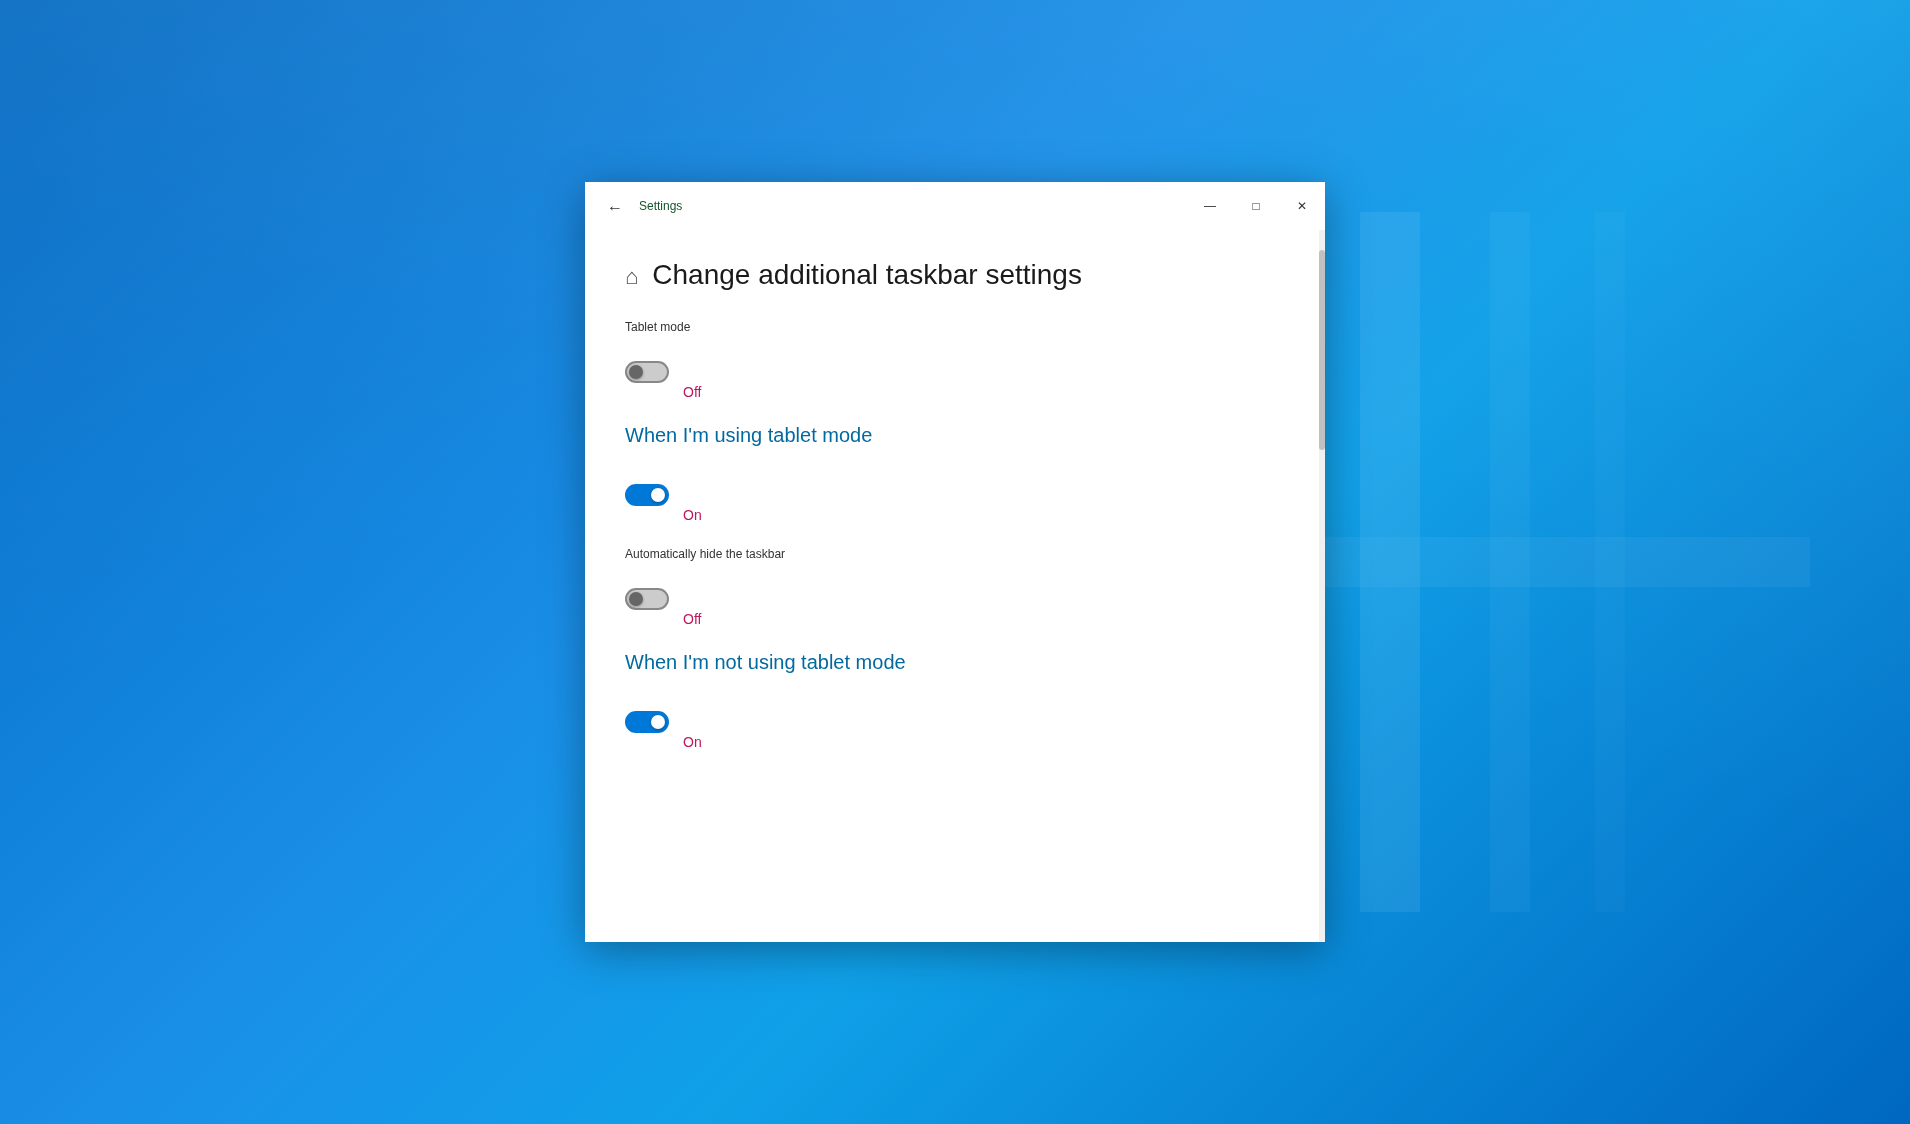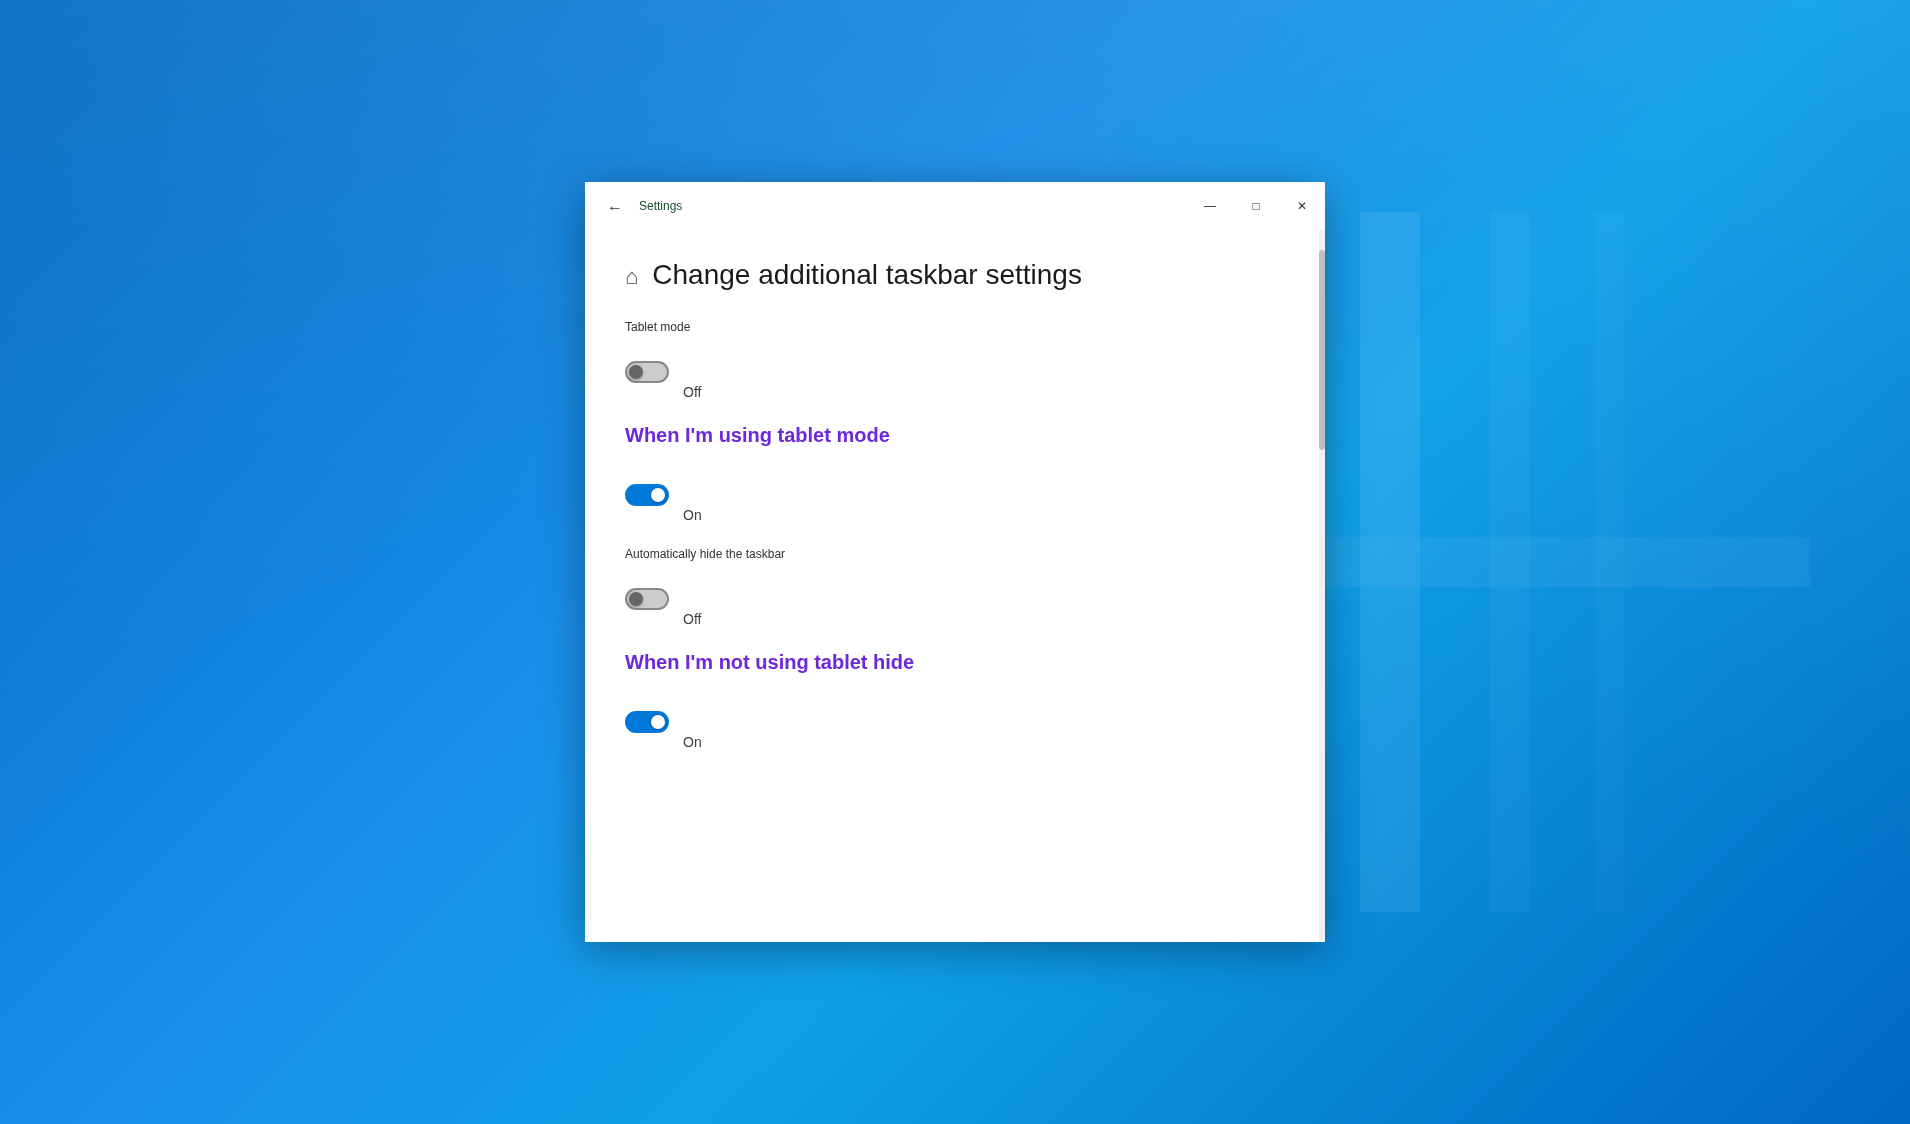--- a/index.html
+++ b/index.html
@@ -129,22 +129,22 @@
     }
 
     .setting-row {
       display: flex;
       align-items: center;
       margin-bottom: 24px;
     }
 
     .section-heading {
       font-size: 20px;
-      font-weight: 700;
-      color: #6d28d9;
+      font-weight: 400;
+      color: #0369a1;
       margin-top: 18px;
       margin-bottom: 20px;
     }
 
     
     .toggle {
       position: relative;
       width: 44px;
       height: 22px;
       border-radius: 11px;
@@ -180,21 +180,21 @@
     }
 
     .toggle.on .toggle-knob {
       left: 24px;
       background: white;
     }
 
     .toggle-status {
       margin-left: 14px;
       font-size: 14px;
-      color: #404040;
+      color: #be185d;
       margin-top: 40px;
     }
 
     
     .scrollbar {
       position: absolute;
       right: 0;
       top: 48px;
       bottom: 0;
       width: 6px;
@@ -283,21 +283,21 @@
     <div class="setting-group">
       <div class="setting-label">Automatically hide the taskbar</div>
       <div class="setting-row">
         <div class="toggle off">
           <div class="toggle-knob"></div>
         </div>
         <span class="toggle-status">Off</span>
       </div>
     </div>
 
-    <h2 class="section-heading">When I'm not using tablet hide</h2>
+    <h2 class="section-heading">When I'm not using tablet mode</h2>
 
     <div class="setting-group">
       <div class="setting-row">
         <div class="toggle on">
           <div class="toggle-knob"></div>
         </div>
         <span class="toggle-status">On</span>
       </div>
     </div>
 

